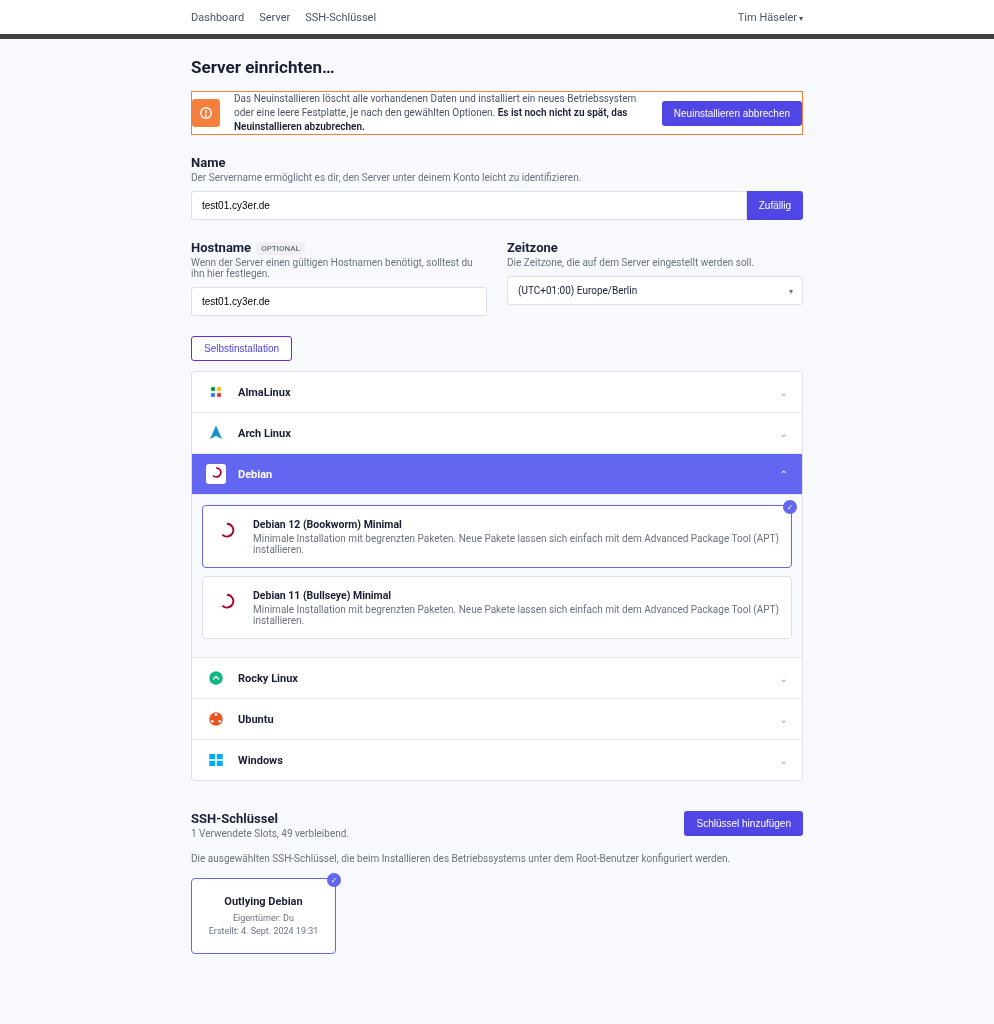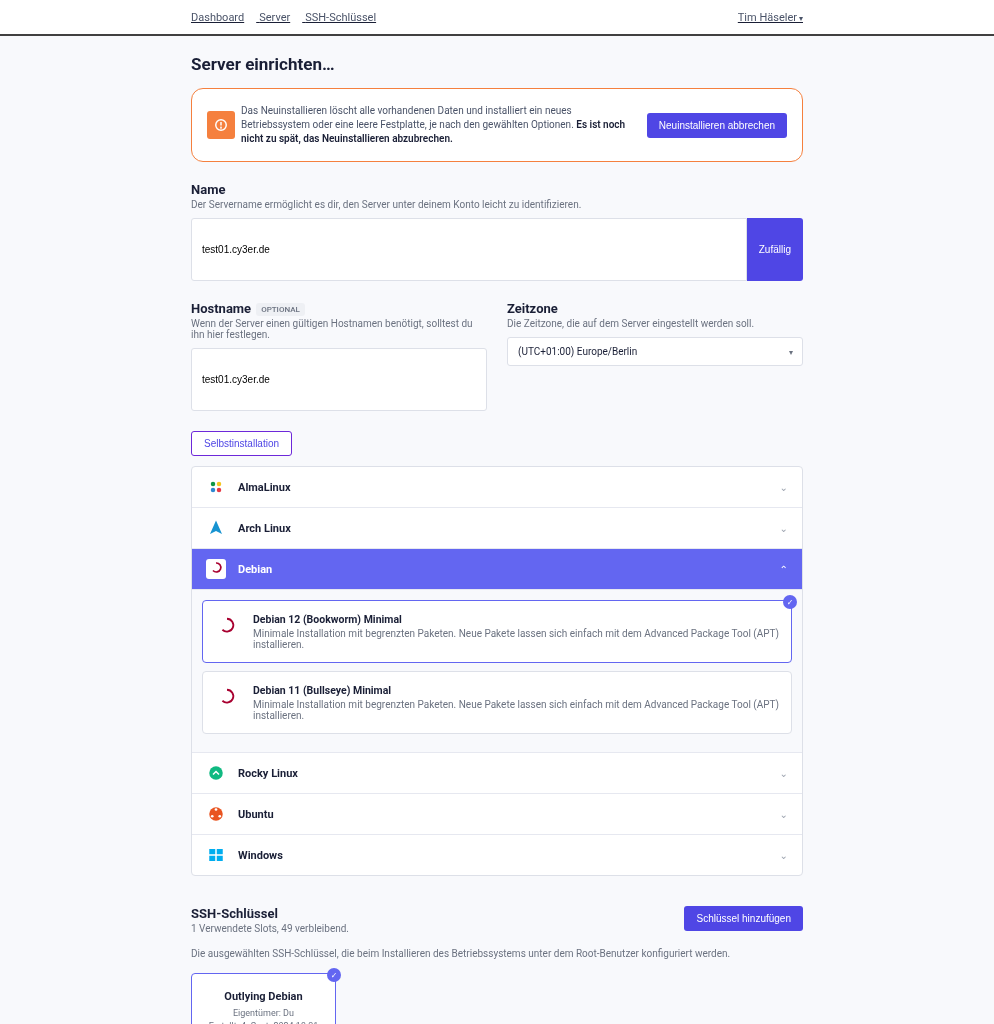--- a/index.html
+++ b/index.html
@@ -1,34 +1,34 @@
 <!DOCTYPE html>
 <html><head>
 <meta charset="utf-8">
 <style>
 * { box-sizing: border-box; margin: 0; padding: 0; }
 body { font-family: -apple-system, BlinkMacSystemFont, 'Segoe UI', Roboto, sans-serif; background: #f8f9fc; color: #1a1f36; font-size: 12px; }
-.topnav { background: #fff; border-bottom: 2px solid #404040; padding: 10px 0; text-decoration: underline; }
+.topnav { background: #fff; border-bottom: 5px solid #404040; padding: 10px 0; }
 .container { max-width: 612px; margin: 0 auto; }
 .topnav-inner { display: flex; justify-content: space-between; align-items: center; }
 .nav-links a { color: #4a5368; text-decoration: none; font-size: 11px; margin-right: 12px; }
 .user-menu { color: #4a5368; font-size: 11px; cursor: pointer; }
 .user-menu::after { content: ' ▾'; font-size: 8px; }
 h1 { font-size: 17px; font-weight: 700; margin: 18px 0 14px; }
-.alert { border: 1px solid #f5803e; background: #fff; border-radius: 12px; padding: 15px; display: flex; align-items: center; gap: 6px; margin-bottom: 20px; }
+.alert { border: 1px solid #f5803e; background: #fff; border-radius: 0; padding: 0; display: flex; align-items: center; gap: 14px; margin-bottom: 20px; }
 .alert-icon { width: 28px; height: 28px; background: #f5803e; border-radius: 3px; display: flex; align-items: center; justify-content: center; flex-shrink: 0; color: #fff; }
 .alert-icon svg { width: 14px; height: 14px; }
 .alert-text { flex: 1; font-size: 10px; color: #4a5368; line-height: 1.4; }
 .alert-text strong { color: #1a1f36; font-weight: 600; }
 .btn-primary { background: #4f46e5; color: #fff; border: none; padding: 7px 12px; font-size: 10px; border-radius: 3px; cursor: pointer; font-weight: 500; }
 .btn-outline { background: #fff; color: #4f46e5; border: 1px solid #6d28d9; padding: 6px 12px; font-size: 10px; border-radius: 3px; cursor: pointer; font-weight: 500; }
 .section-label { font-size: 13px; font-weight: 700; margin-bottom: 2px; }
 .section-desc { font-size: 10px; color: #6b7280; margin-bottom: 8px; }
 .input-group { display: flex; margin-bottom: 20px; }
-.text-input { flex: 1; border: 1px solid #dde0e8; border-radius: 3px; padding: 25px 10px; font-size: 10px; background: #fff; }
+.text-input { flex: 1; border: 1px solid #dde0e8; border-radius: 3px; padding: 8px 10px; font-size: 10px; background: #fff; }
 .input-group .text-input { border-top-right-radius: 0; border-bottom-right-radius: 0; }
 .input-group .btn-primary { border-top-left-radius: 0; border-bottom-left-radius: 0; }
 .two-col { display: flex; gap: 20px; margin-bottom: 20px; }
 .col { flex: 1; }
 .badge-optional { font-size: 8px; background: #eef0f4; color: #6b7280; padding: 2px 5px; border-radius: 3px; font-weight: 500; margin-left: 5px; vertical-align: middle; }
 .select { width: 100%; border: 1px solid #dde0e8; border-radius: 3px; padding: 8px 10px; font-size: 10px; background: #fff; appearance: none; position: relative; }
 .select-wrap { position: relative; }
 .select-wrap::after { content: '▾'; position: absolute; right: 10px; top: 50%; transform: translateY(-50%); font-size: 8px; color: #6b7280; pointer-events: none; }
 .os-header { display: flex; justify-content: space-between; align-items: flex-start; margin-bottom: 10px; }
 .os-header-left { flex: 1; padding-right: 10px; }

